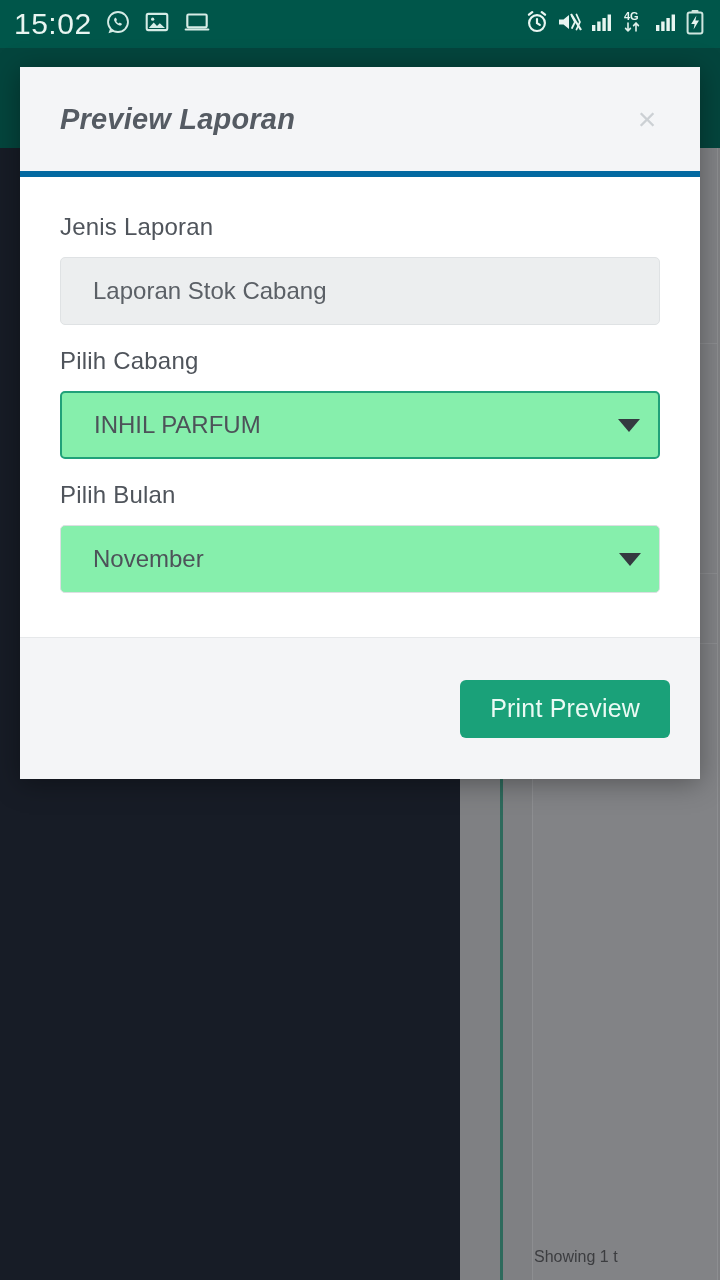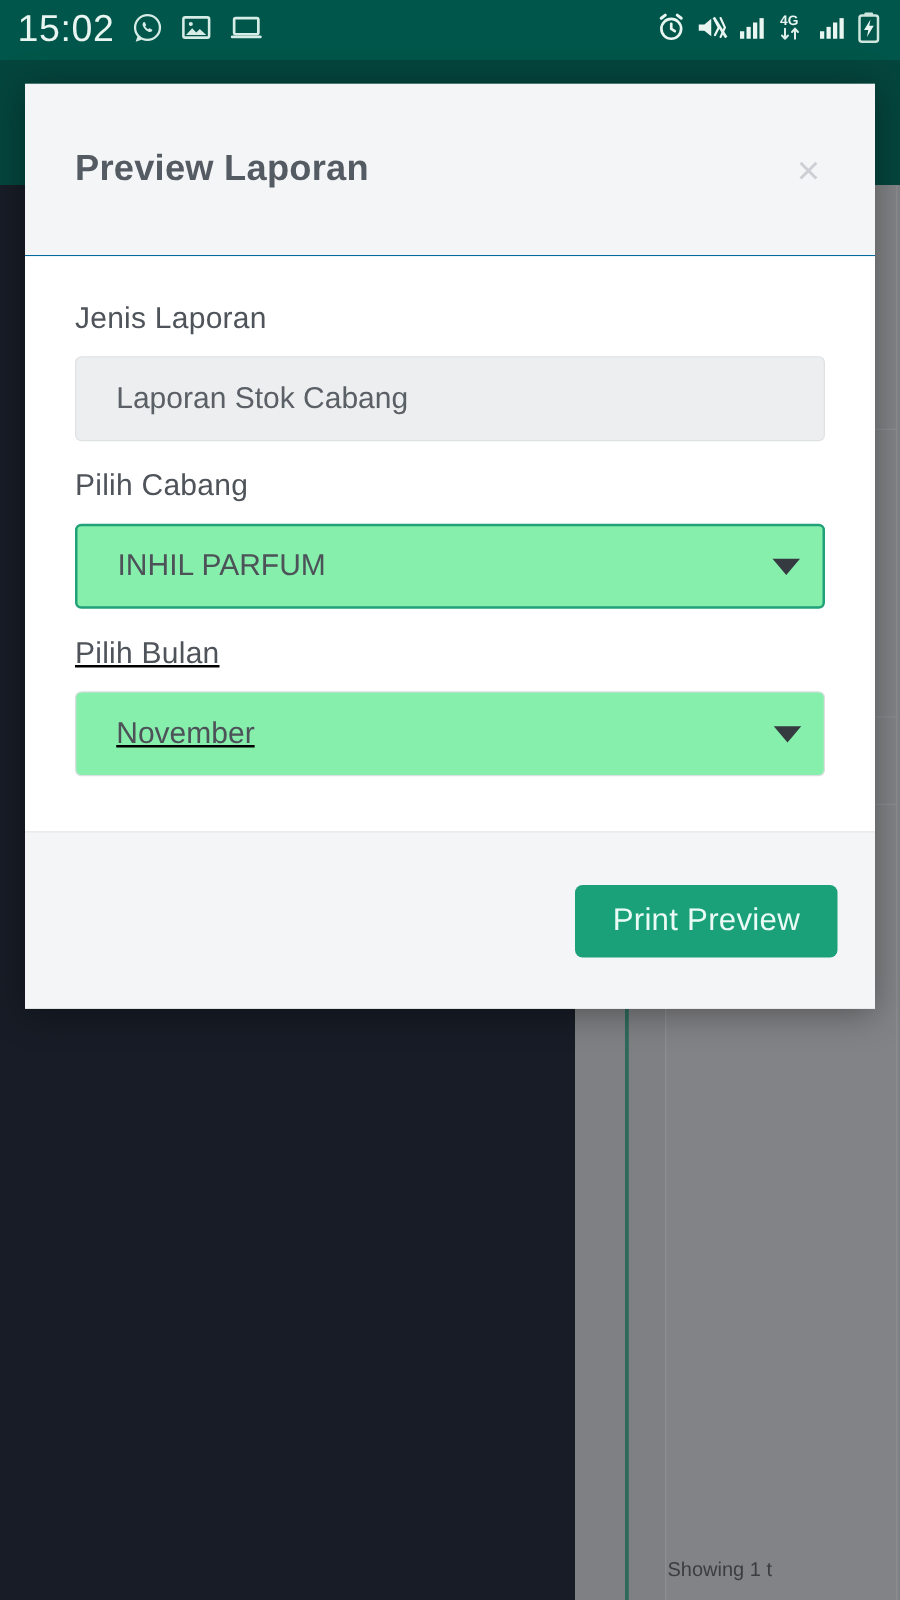--- a/index.html
+++ b/index.html
@@ -143,25 +143,26 @@
     position: absolute;
     left: 20px;
     top: 67px;
     width: 680px;
     background: #ffffff;
     box-shadow: 0 4px 26px rgba(0,0,0,0.35);
     overflow: hidden;
   }
   .modal-header {
     background: #f4f5f7;
-    border-bottom: 1px solid #0369a1;
-    height: 138px;
+    border-bottom: 6px solid #0369a1;
+    height: 110px;
     display: flex;
     align-items: center;
     padding: 0 40px;
+    font-style: italic;
   }
   .modal-title {
     font-size: 29px;
     font-weight: bold;
     color: #555b63;
     letter-spacing: 0.2px;
   }
   .modal-close {
     margin-left: auto;
     font-size: 32px;
@@ -169,21 +170,21 @@
     color: #ccd0d4;
     cursor: pointer;
     font-weight: normal;
     padding: 6px 4px;
   }
   .modal-body {
     background: #fff;
     padding: 36px 40px 44px 40px;
   }
   .field { margin-bottom: 22px; }
-  .field:last-child { margin-bottom: 0; text-decoration: underline; }
+  .field:last-child { margin-bottom: 0; }
   .field-label {
     display: block;
     font-size: 24px;
     color: #4f545b;
     margin-bottom: 16px;
     letter-spacing: 0.2px;
   }
   .ctl {
     position: relative;
     height: 68px;

